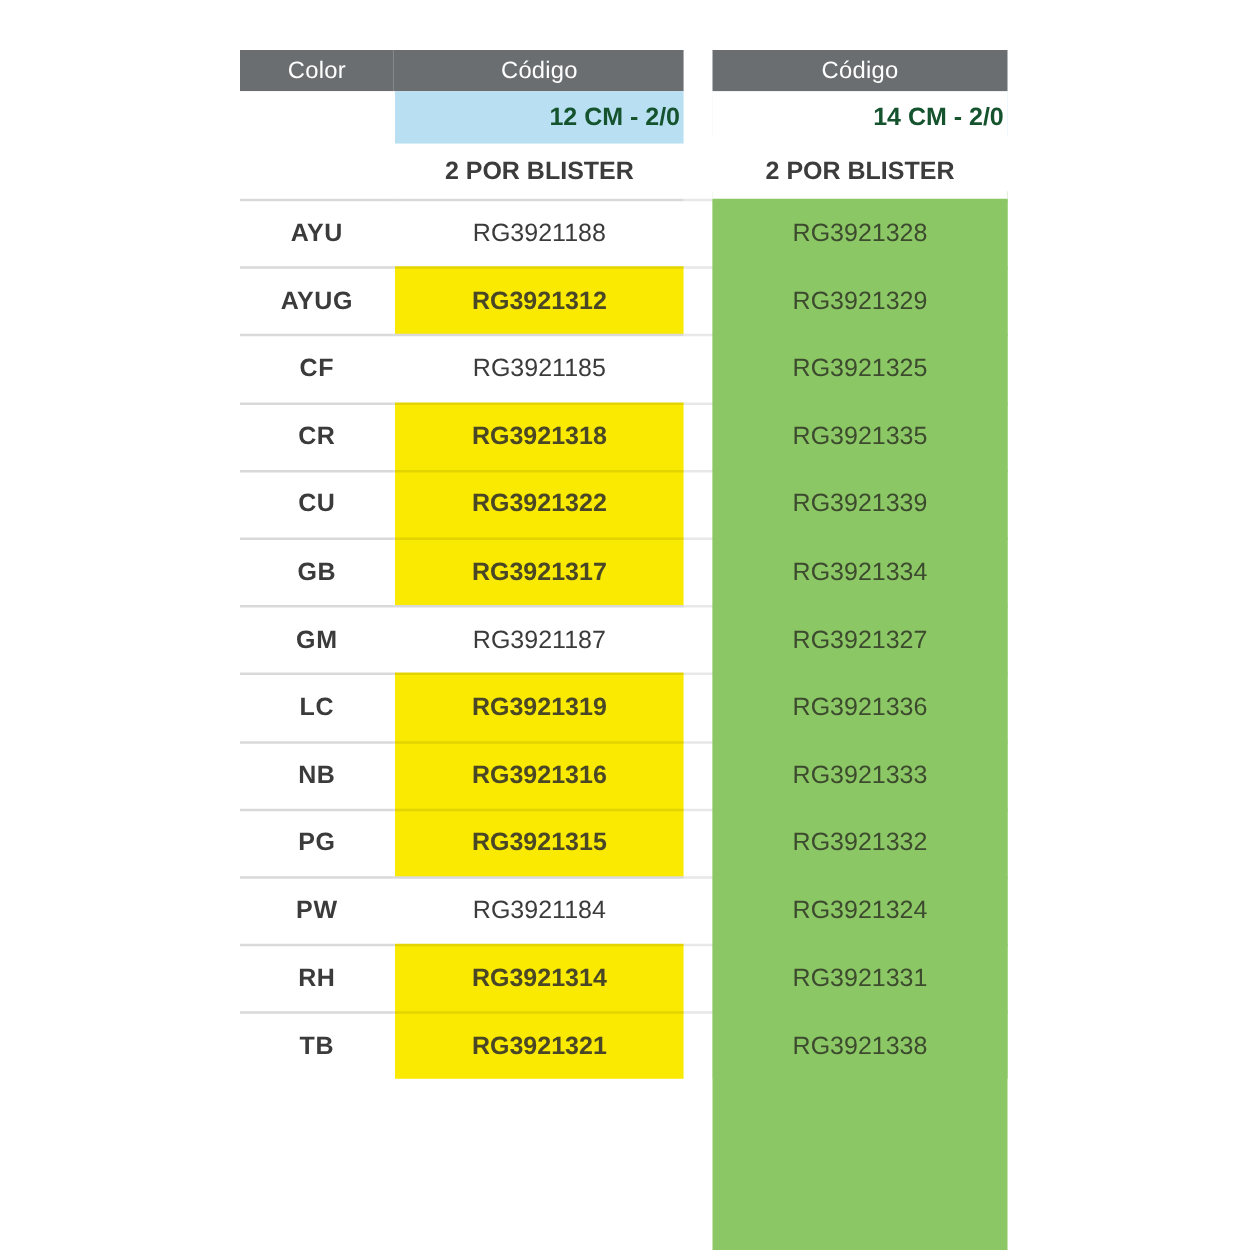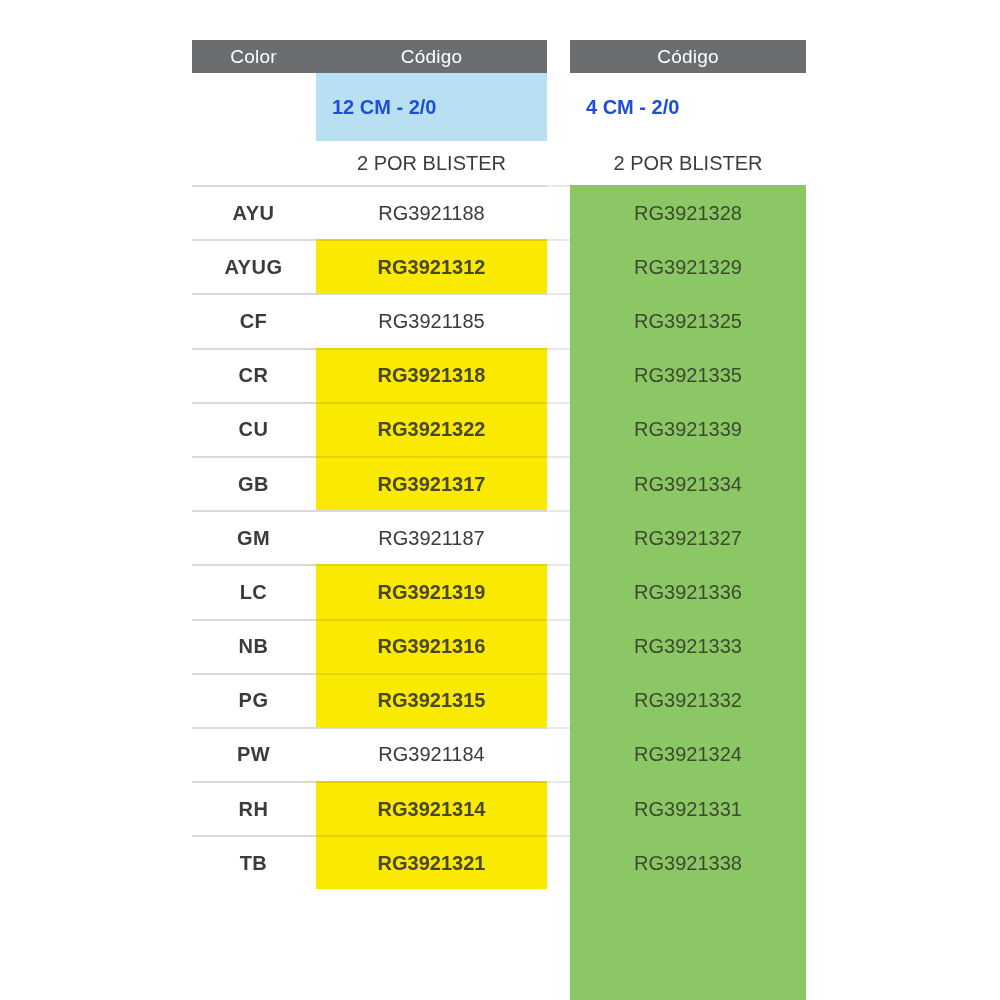--- a/index.html
+++ b/index.html
@@ -51,41 +51,41 @@
   .hdr-row td.gapcell {
     background: #ffffff;
   }
   .hdr-row td.gapa {
     background: #6b6e71;
   }
 
   
   .size-row td {
     height: 36px;
-    padding: 16px;
+    padding: 3px;
     font-size: 20px;
     font-weight: 700;
-    color: #1d4ed8;
-    text-align: left;
+    color: #14532d;
+    text-align: right;
     vertical-align: middle;
     background: #ffffff;
   }
   .size-row td.blue {
     background: #b9dff2;
   }
   .size-row td.blank {
     background: #ffffff;
   }
 
   
   .blister-row td {
     height: 44px;
     padding: 0;
     font-size: 20px;
-    font-weight: 400;
+    font-weight: 700;
     color: #3c3c3c;
     text-align: center;
     vertical-align: middle;
     background: #ffffff;
     border-bottom: 2px solid #d9d9d9;
   }
   .blister-row td.nb { border-bottom: none; }
 
   
   .data-row td {
@@ -172,21 +172,21 @@
         <td>Código</td>
         <td class="gapcell"></td>
         <td>Código</td>
       </tr>
 
       <tr class="size-row">
         <td class="blank"></td>
         <td class="blank"></td>
         <td class="blue">12 CM - 2/0</td>
         <td class="blank"></td>
-        <td>4 CM - 2/0</td>
+        <td>14 CM - 2/0</td>
       </tr>
 
       <tr class="blister-row">
         <td></td>
         <td></td>
         <td>2 POR BLISTER</td>
         <td class="nb"></td>
         <td class="nb">2 POR BLISTER</td>
       </tr>
 

